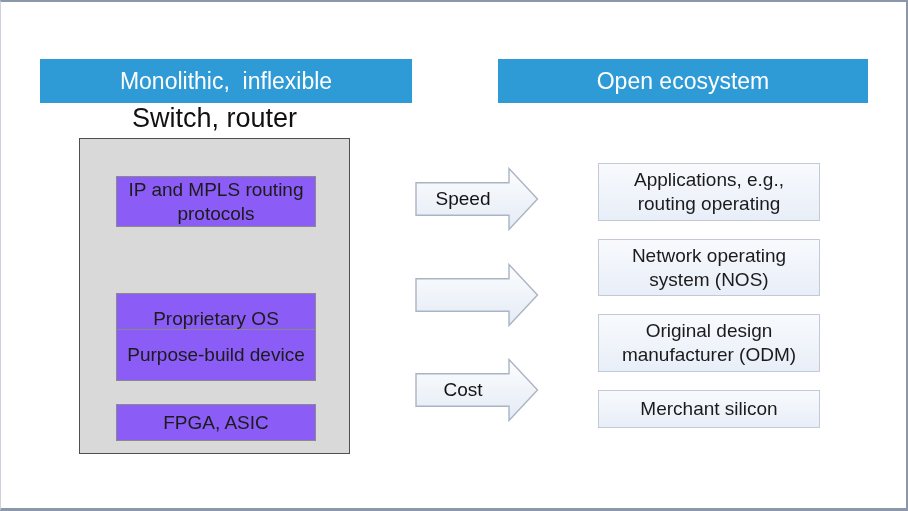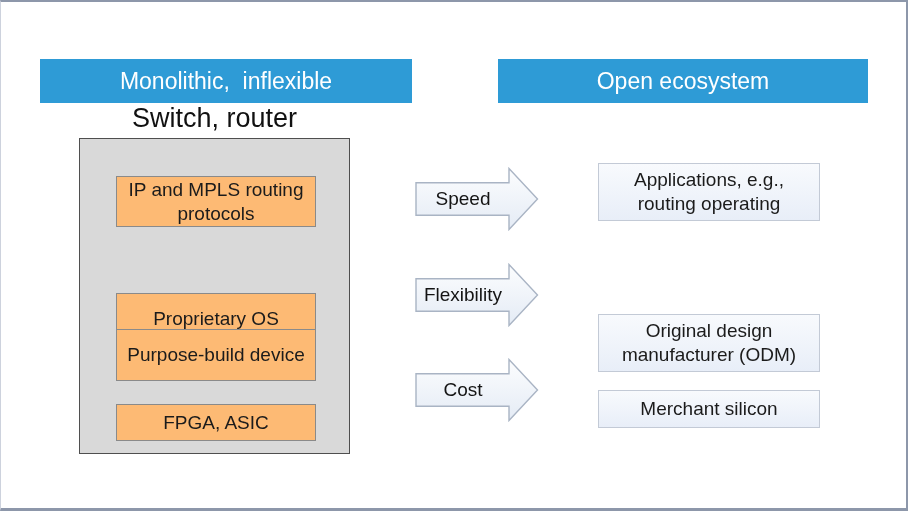--- a/index.html
+++ b/index.html
@@ -38,21 +38,21 @@
   }
 
   #device-stack {
     left: 78px; top: 136px; width: 271px; height: 316px;
     background: #d9d9d9;
     border: 1px solid #4f4f4f;
   }
   .stack-box {
     position: absolute; box-sizing: border-box;
     left: 36px; width: 200px;
-    background: #fdba74;
+    background: #8b5cf6;
     border: 1px solid #8a8a8a;
     display: flex; align-items: center; justify-content: center;
     text-align: center;
     font-size: 19px; line-height: 24px; color: #1b1b1b;
     padding: 0 10px;
   }
   #stack-0 { top: 37px;  height: 51px; }
   #stack-1 { top: 114px; height: 52px; margin-top: 40px; }
   #stack-2 { top: 190px; height: 52px; }
   #stack-3 { top: 265px; height: 37px; }
@@ -120,33 +120,33 @@
   <div id="arrow-flexibility" class="abs arrow-wrap">
     <svg width="124" height="64" viewBox="0 0 124 64">
       <defs>
         <linearGradient id="ag1" x1="0" y1="0" x2="0" y2="1">
           <stop offset="0" stop-color="#fcfdfe"></stop>
             <stop offset="1" stop-color="#e4ebf5"></stop>
         </linearGradient>
       </defs>
       <polygon points="1,15.8 94,15.8 94,1.5 122.5,32 94,62.5 94,48.2 1,48.2" fill="url(#ag1)" stroke="#a9b4c4" stroke-width="1.4"></polygon>
     </svg>
-    <span class="arrow-label">Flexibility</span>
   </div>
 
   <div id="arrow-cost" class="abs arrow-wrap">
     <svg width="124" height="64" viewBox="0 0 124 64">
       <defs>
         <linearGradient id="ag2" x1="0" y1="0" x2="0" y2="1">
           <stop offset="0" stop-color="#fcfdfe"></stop>
             <stop offset="1" stop-color="#e4ebf5"></stop>
         </linearGradient>
       </defs>
       <polygon points="1,15.8 94,15.8 94,1.5 122.5,32 94,62.5 94,48.2 1,48.2" fill="url(#ag2)" stroke="#a9b4c4" stroke-width="1.4"></polygon>
     </svg>
     <span class="arrow-label">Cost</span>
   </div>
 
   <div id="open-0" class="abs open-box">Applications, e.g., routing operating</div>
+  <div id="open-1" class="abs open-box">Network operating system (NOS)</div>
   <div id="open-2" class="abs open-box">Original design manufacturer (ODM)</div>
   <div id="open-3" class="abs open-box">Merchant silicon</div>
 
 </div>
 
 </body></html>

